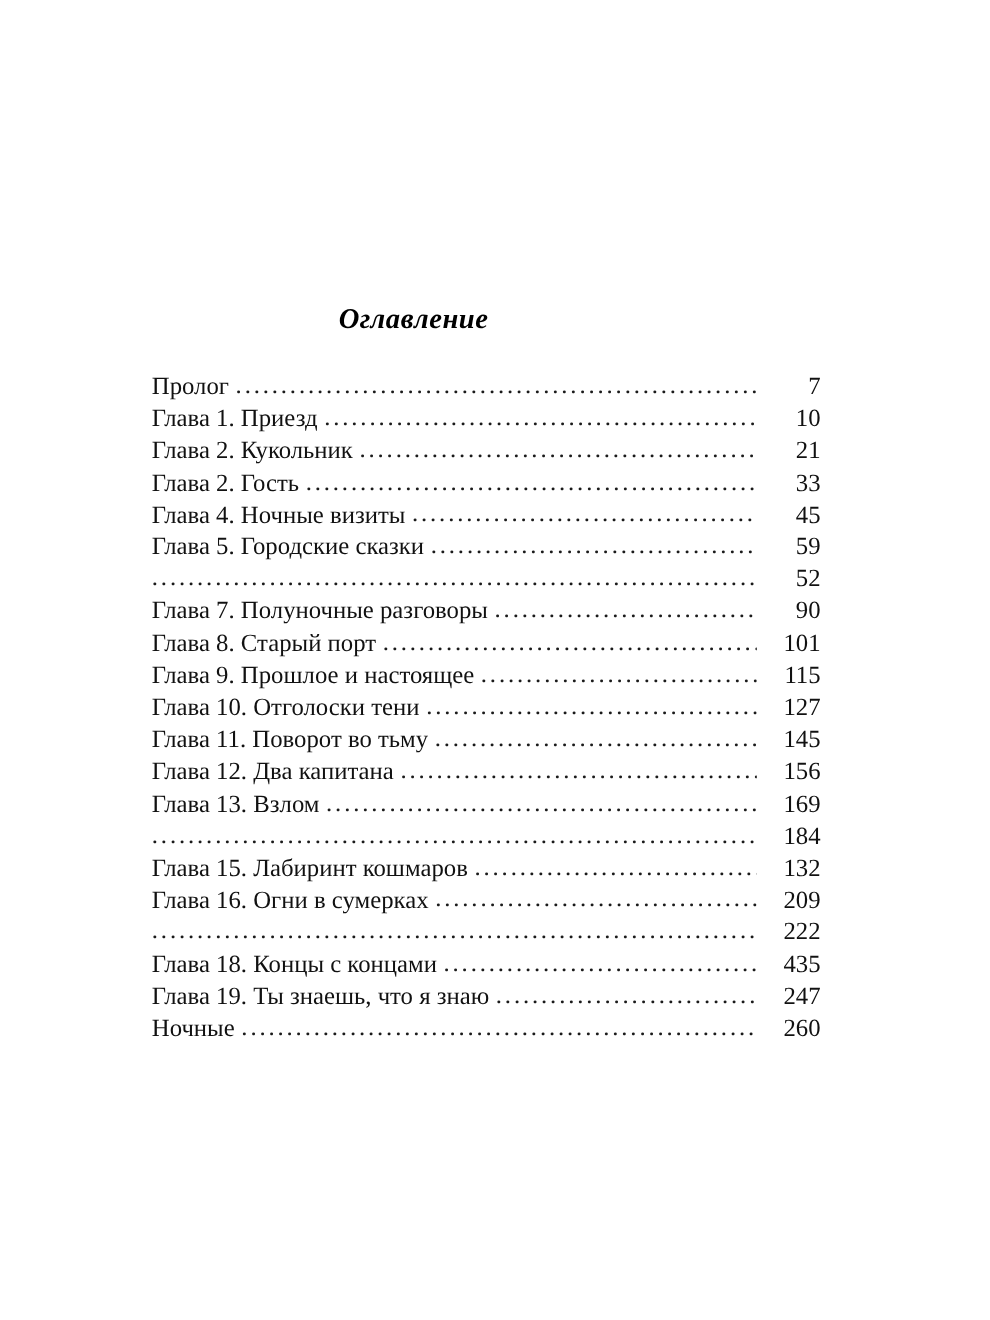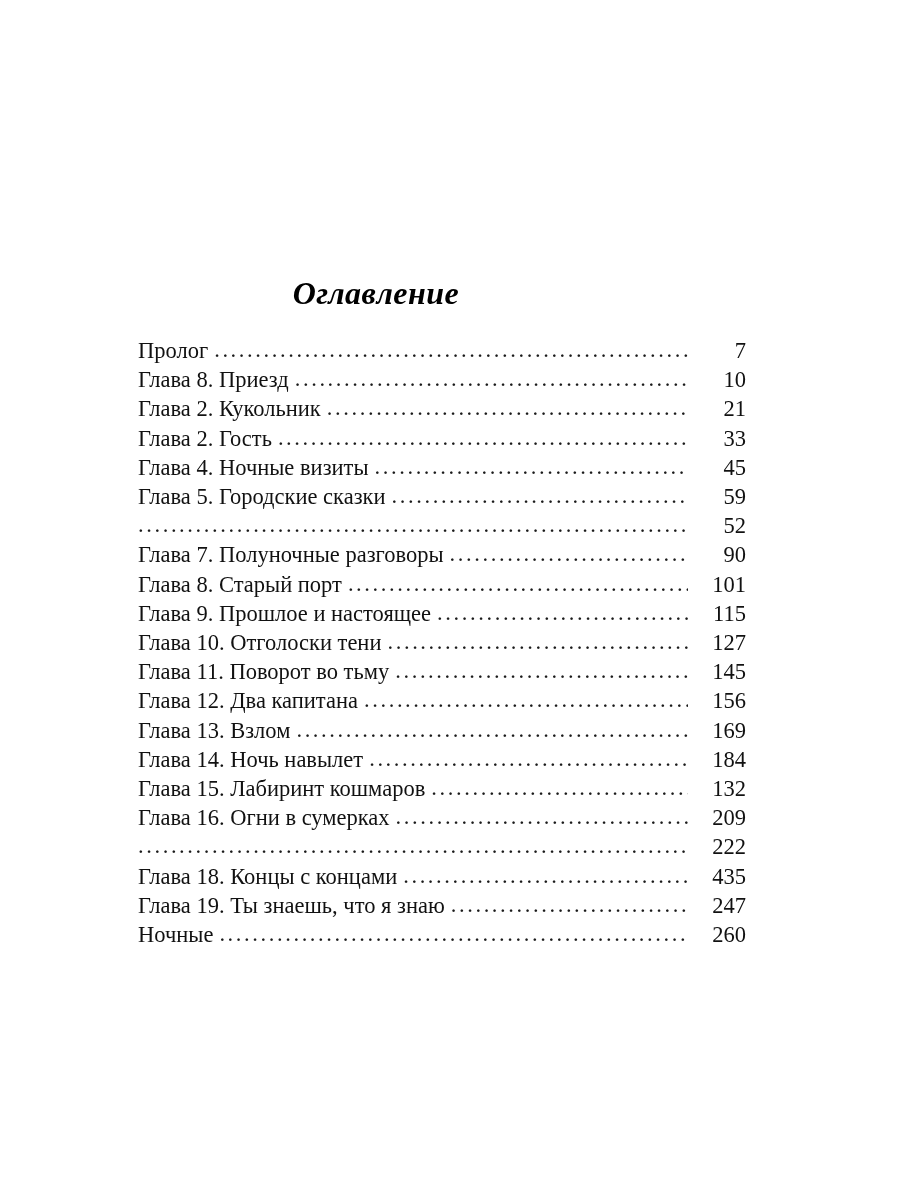--- a/index.html
+++ b/index.html
@@ -22,21 +22,21 @@
   }
   .toc-title {
     position: absolute;
     top: 275px;
     left: 0;
     width: 752px;
     text-align: center;
     font-family: "Liberation Serif", serif;
     font-style: italic;
     font-weight: bold;
-    font-size: 32px;
+    font-size: 26px;
     letter-spacing: 0.5px;
     color: #000000;
   }
   .toc-list {
     position: absolute;
     top: 336px;
     left: 138px;
     width: 608px;
   }
   .toc-row {
@@ -75,21 +75,21 @@
 
   <div class="toc-title">Оглавление</div>
 
   <div class="toc-list">
     <div class="toc-row">
       <span class="toc-label">Пролог</span>
       <span class="toc-leader">.........................................................................................</span>
       <span class="toc-page">7</span>
     </div>
     <div class="toc-row">
-      <span class="toc-label">Глава 8. Приезд</span>
+      <span class="toc-label">Глава 1. Приезд</span>
       <span class="toc-leader">.........................................................................................</span>
       <span class="toc-page">10</span>
     </div>
     <div class="toc-row">
       <span class="toc-label">Глава 2. Кукольник</span>
       <span class="toc-leader">.........................................................................................</span>
       <span class="toc-page">21</span>
     </div>
     <div class="toc-row">
       <span class="toc-label">Глава 2. Гость</span>
@@ -139,21 +139,20 @@
       <span class="toc-label">Глава 12. Два капитана</span>
       <span class="toc-leader">.........................................................................................</span>
       <span class="toc-page">156</span>
     </div>
     <div class="toc-row">
       <span class="toc-label">Глава 13. Взлом</span>
       <span class="toc-leader">.........................................................................................</span>
       <span class="toc-page">169</span>
     </div>
     <div class="toc-row">
-      <span class="toc-label">Глава 14. Ночь навылет</span>
       <span class="toc-leader">.........................................................................................</span>
       <span class="toc-page">184</span>
     </div>
     <div class="toc-row">
       <span class="toc-label">Глава 15. Лабиринт кошмаров</span>
       <span class="toc-leader">.........................................................................................</span>
       <span class="toc-page">132</span>
     </div>
     <div class="toc-row">
       <span class="toc-label">Глава 16. Огни в сумерках</span>

